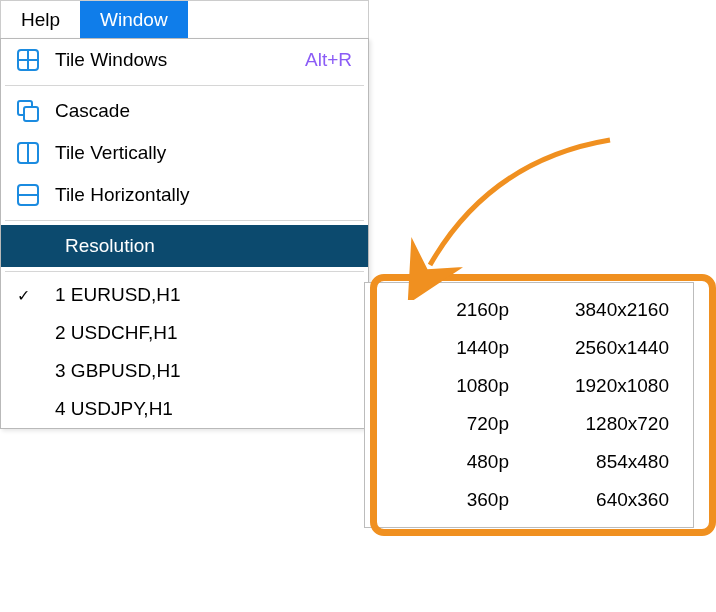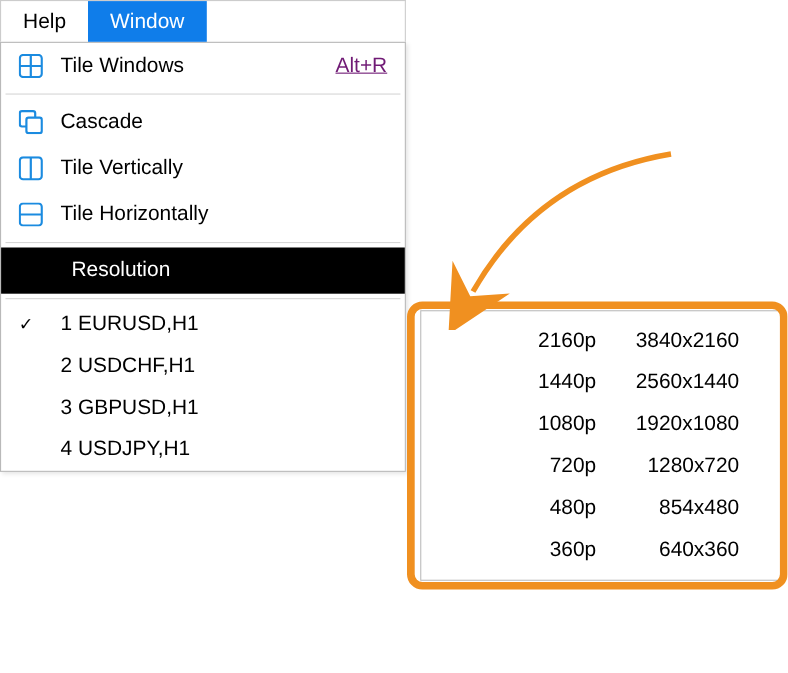--- a/index.html
+++ b/index.html
@@ -48,50 +48,49 @@
     width: 28px;
     display: flex;
     align-items: center;
     justify-content: flex-start;
   }
   .menu-item .label {
     flex: 1;
     padding-left: 10px;
   }
   .menu-item .shortcut {
-    color: #701a75;
-    text-decoration: underline;
+    color: #8b5cf6;
   }
   .menu-item.highlighted {
-    background: #000000;
+    background: #0c4a6e;
     color: #fff;
   }
   .menu-item.highlighted .label { padding-left: 48px; }
   .sep {
     height: 1px;
     background: #d6d6d6;
     margin: 4px 4px;
   }
   .window-list .menu-item {
     height: 38px;
     font-size: 19px;
   }
   .window-list .menu-item .icon { width: 28px; }
   .check {
     font-size: 16px;
     color: #000;
   }
   .submenu {
     position: absolute;
-    left: 382px;
+    left: 364px;
     top: 282px;
     width: 330px;
     background: #fff;
     border: 1px solid #bcbcbc;
-    padding: 8px 15px;
+    padding: 8px 0;
   }
   .submenu-row {
     display: flex;
     height: 38px;
     align-items: center;
     padding: 0 24px 0 24px;
     font-size: 19px;
     cursor: pointer;
   }
   .submenu-row .res-name {

